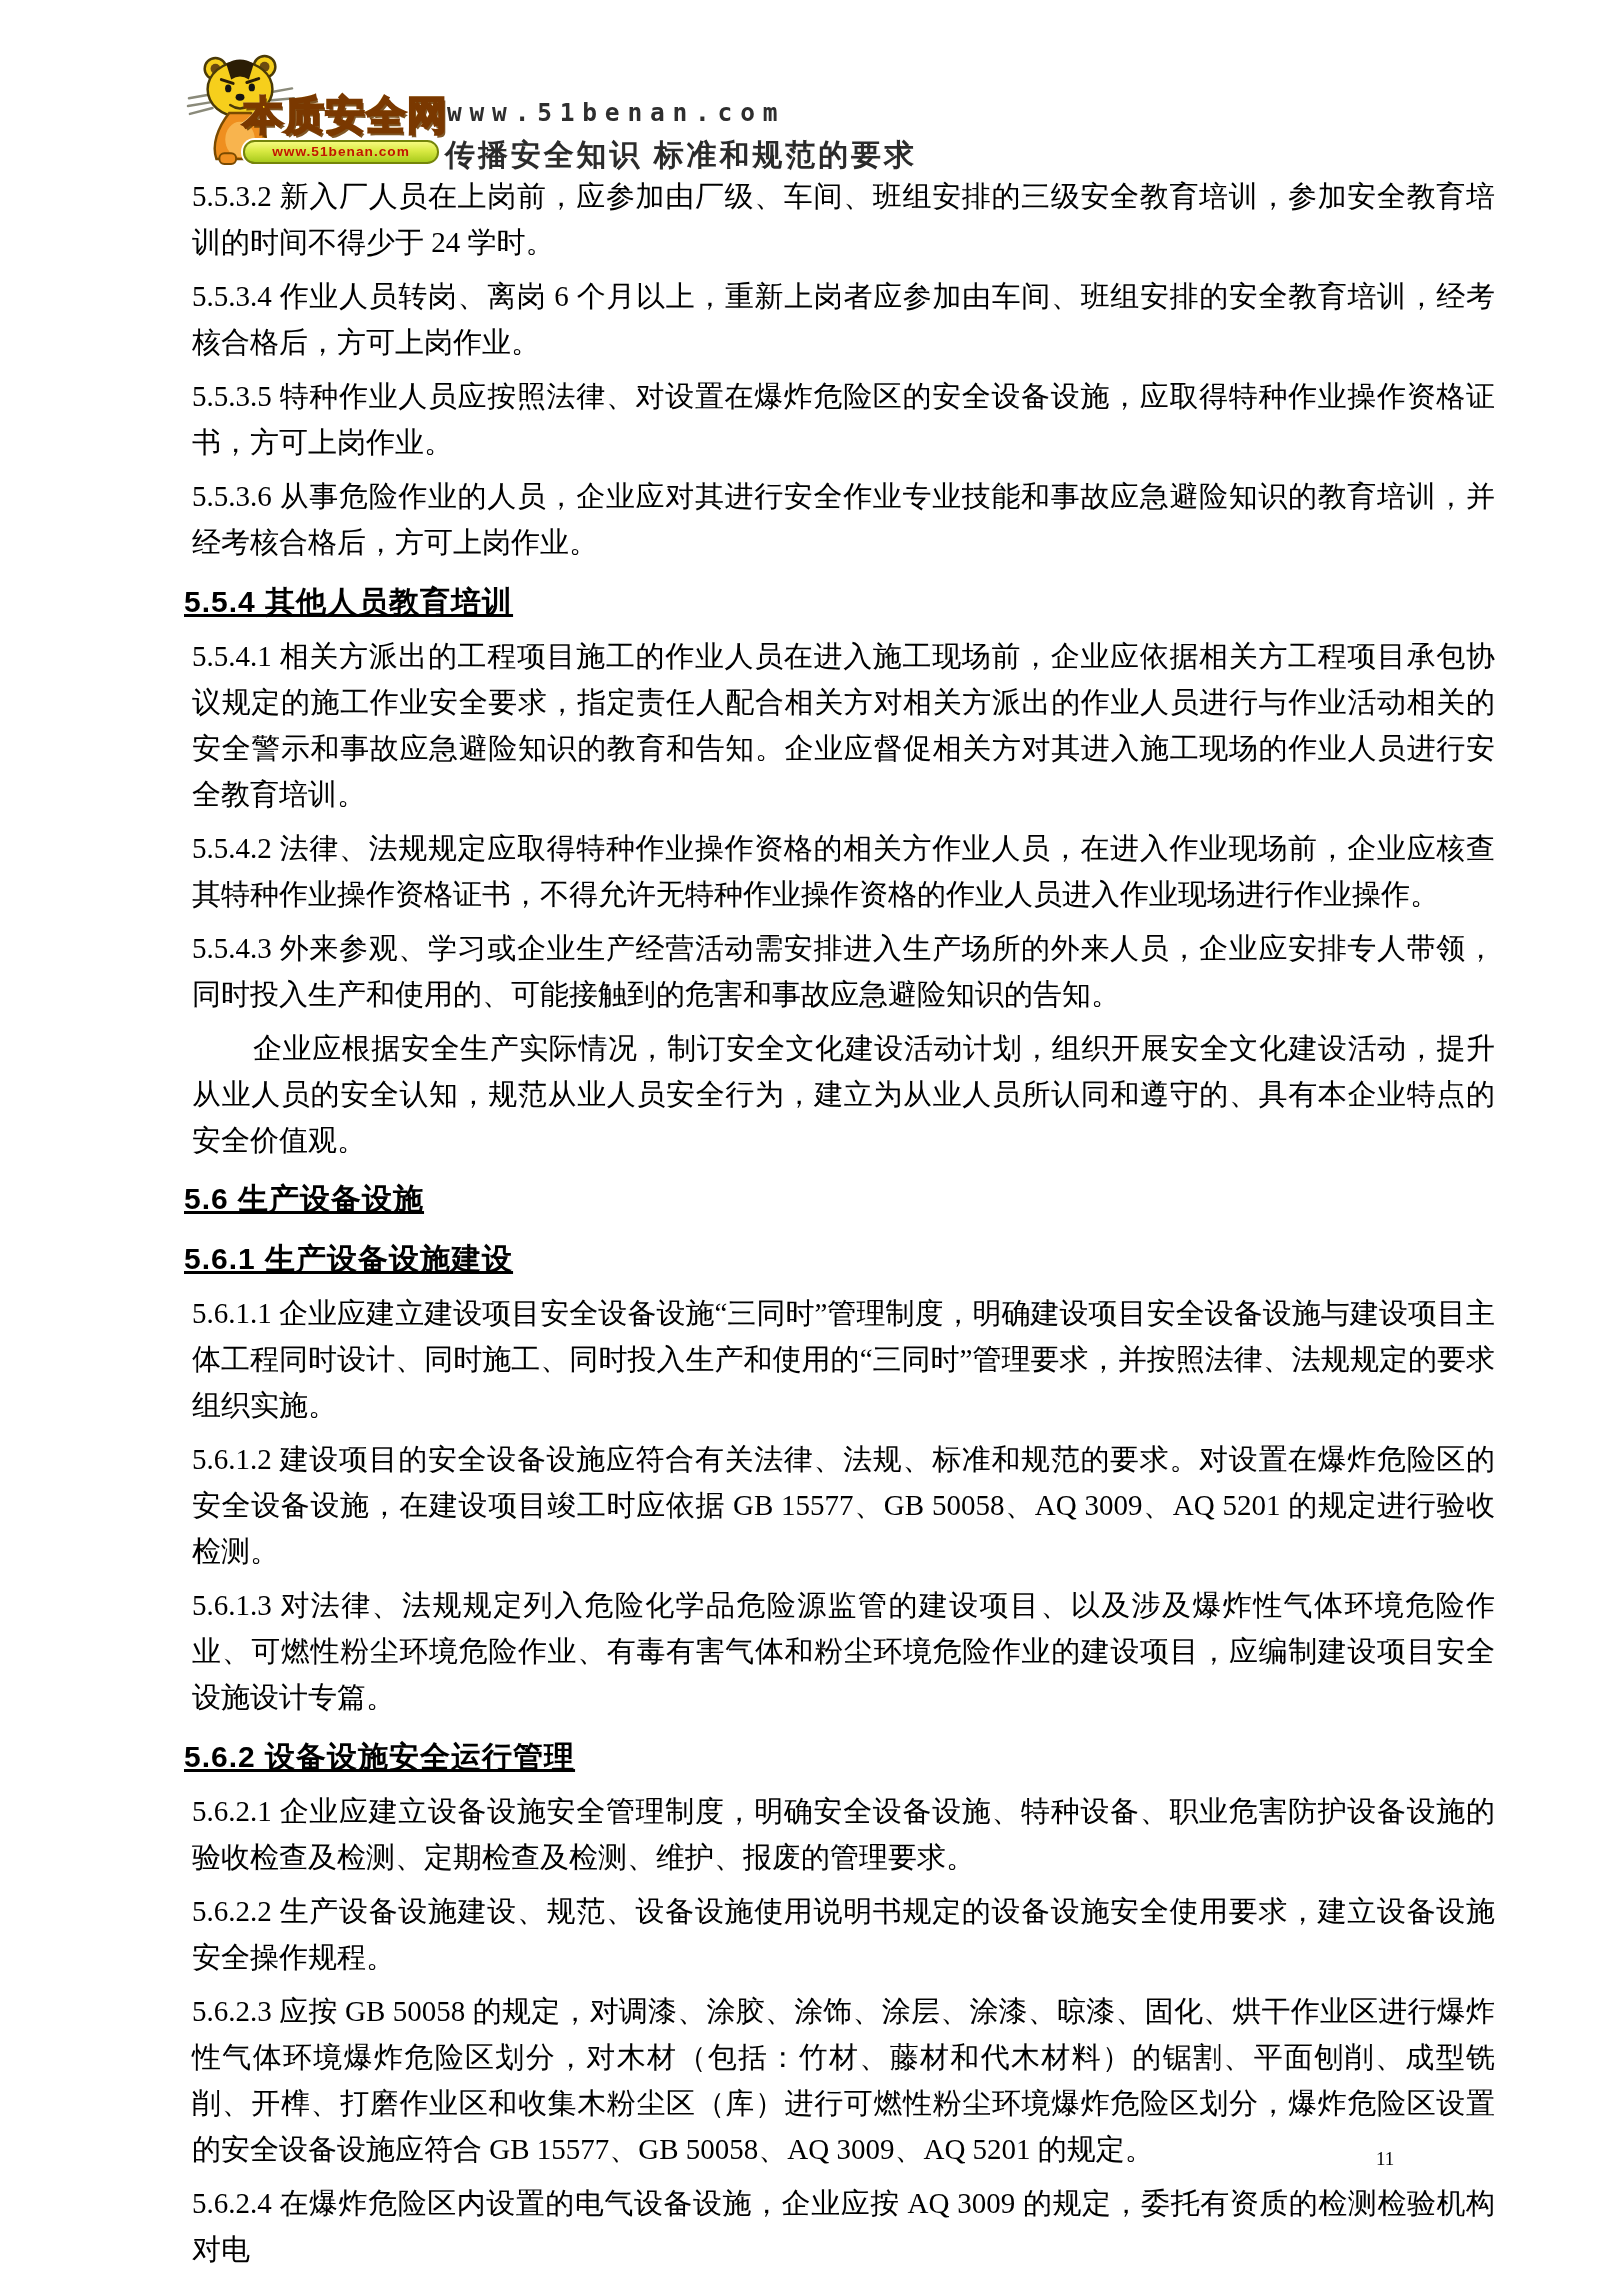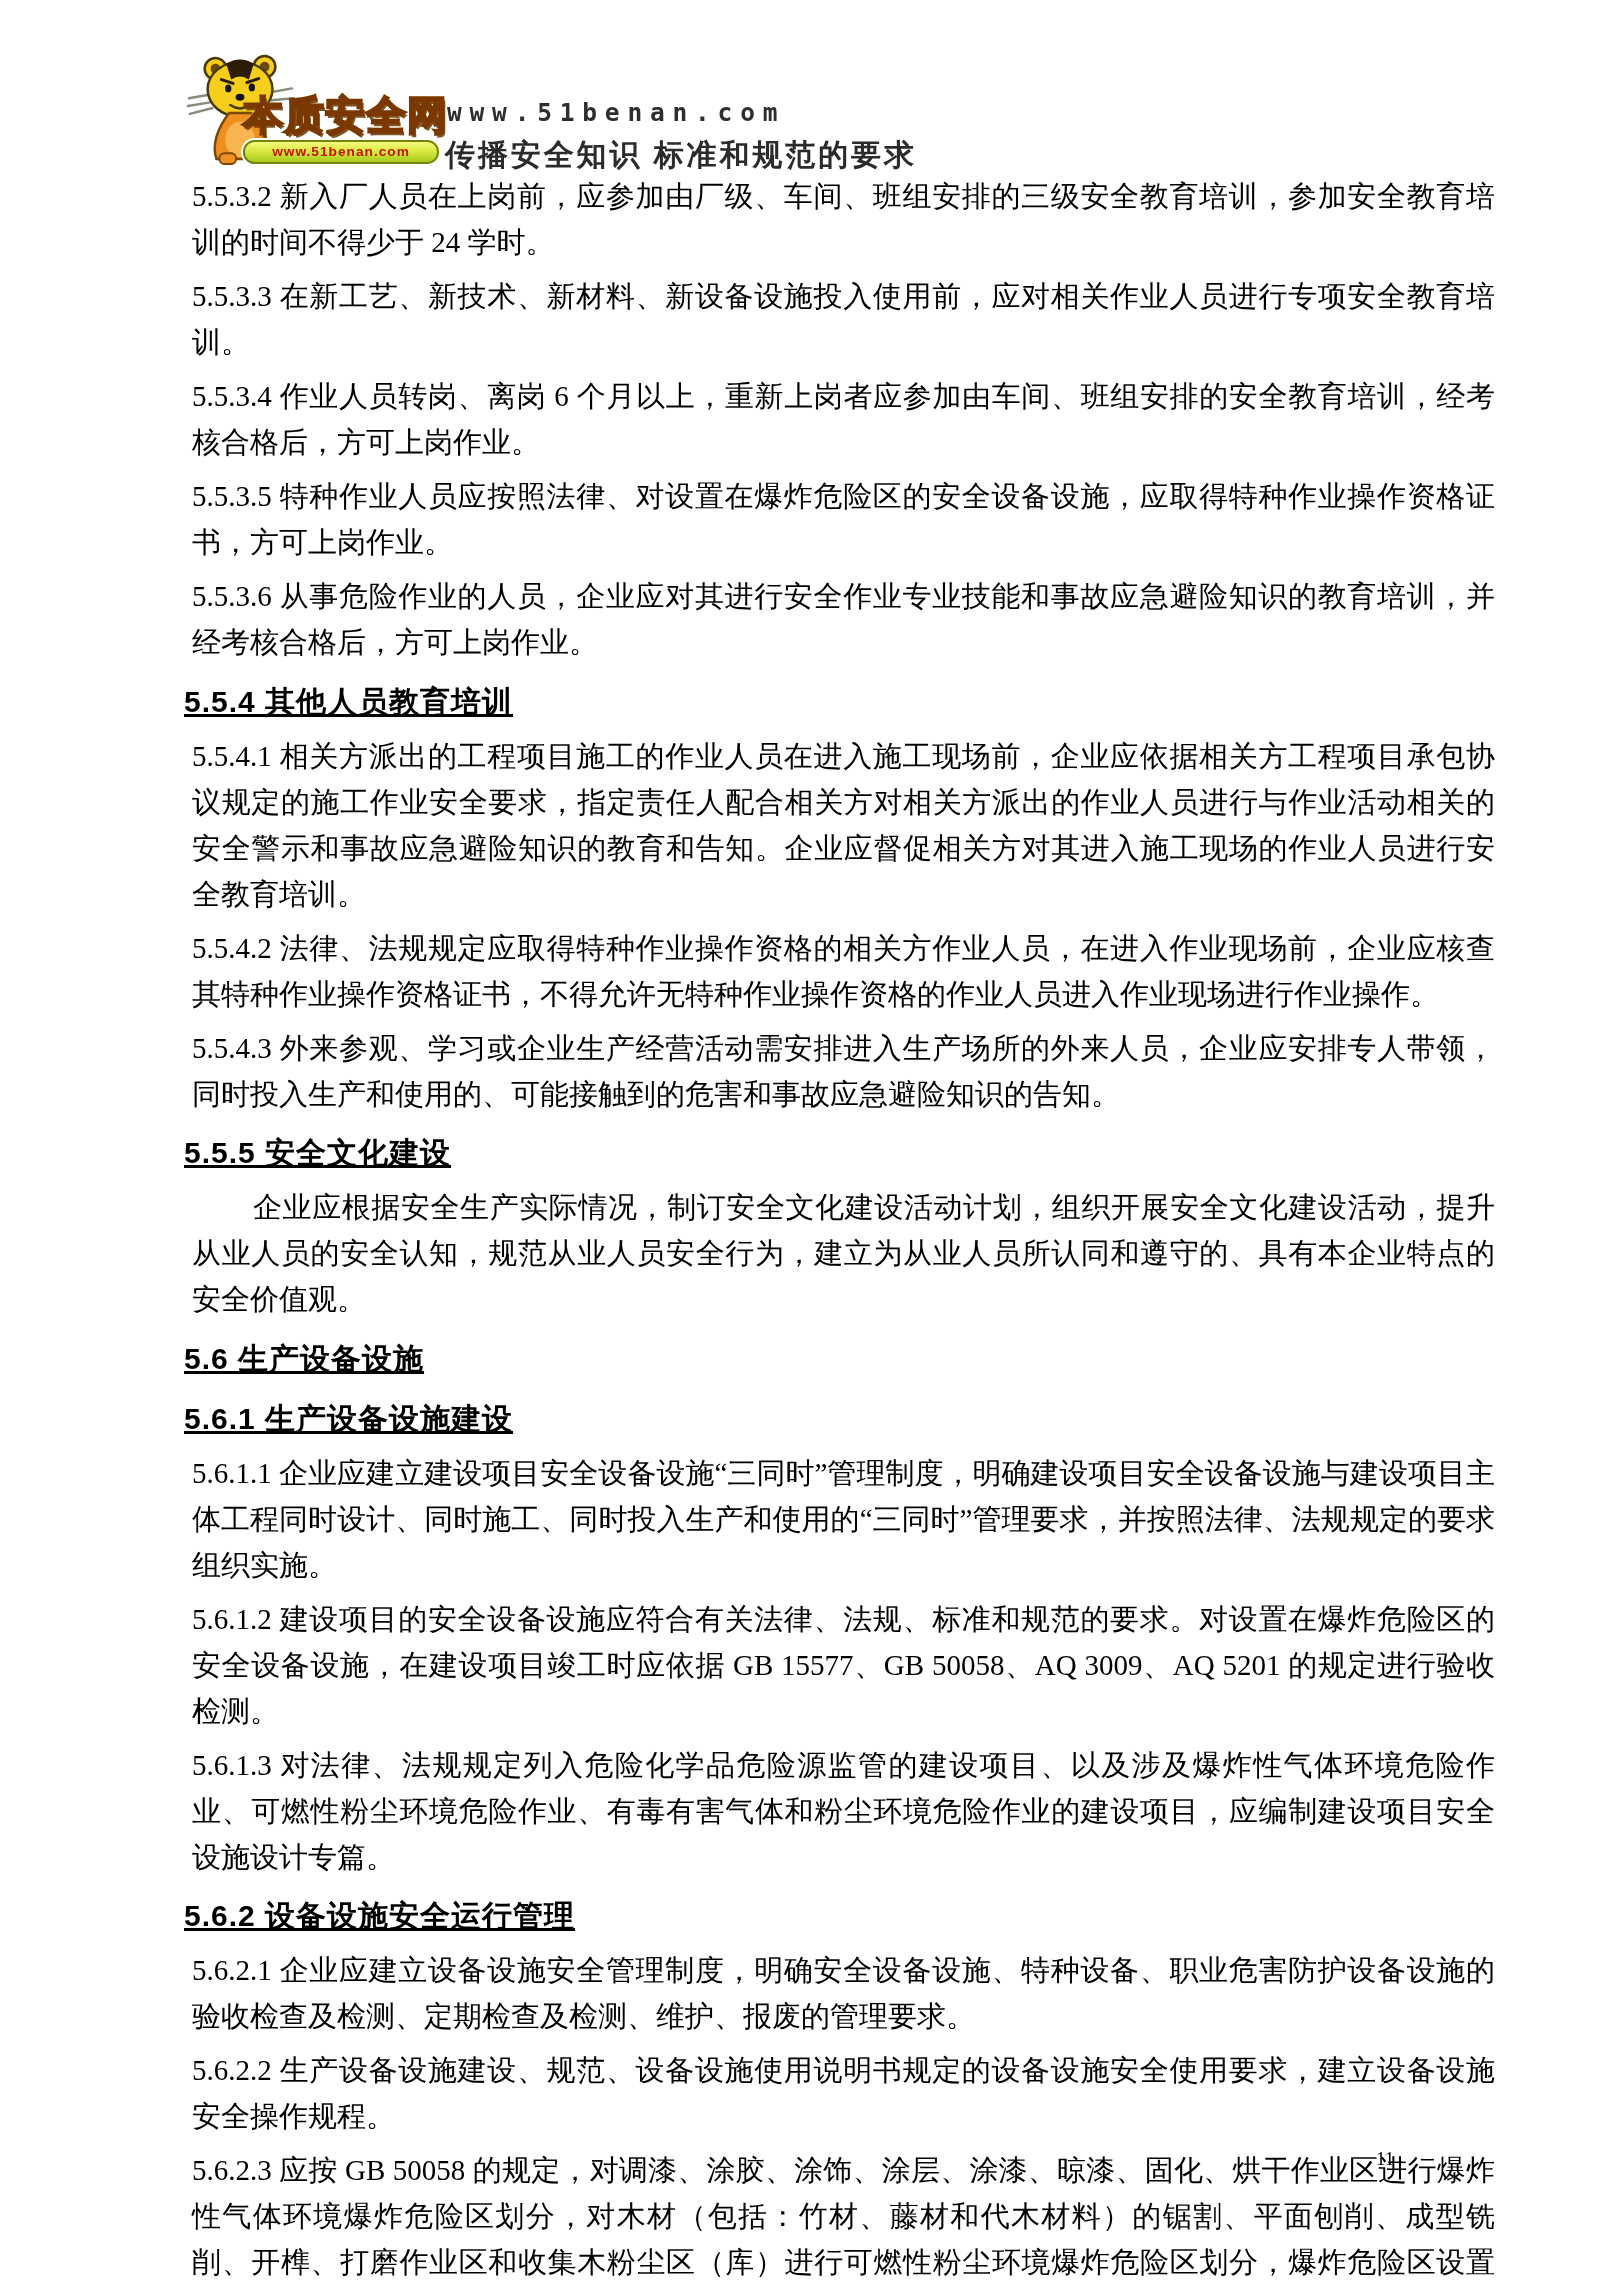--- a/index.html
+++ b/index.html
@@ -142,29 +142,27 @@
       </div>
     </div>
 
     <div class="site-url">www.51benan.com</div>
 
     <div class="tagline">传播安全知识 标准和规范的要求</div>
   </div>
 
   <div class="content">
       <p class="para">5.5.3.2 新入厂人员在上岗前，应参加由厂级、车间、班组安排的三级安全教育培训，参加安全教育培训的时间不得少于 24 学时。</p>
-      <p class="para">5.5.3.3 在新工艺、新技术、新材料、新设备设施投入使用前，应对相关作业人员进行专项安全教育培训。</p>
       <p class="para">5.5.3.4 作业人员转岗、离岗 6 个月以上，重新上岗者应参加由车间、班组安排的安全教育培训，经考核合格后，方可上岗作业。</p>
       <p class="para">5.5.3.5 特种作业人员应按照法律、对设置在爆炸危险区的安全设备设施，应取得特种作业操作资格证书，方可上岗作业。</p>
       <p class="para">5.5.3.6 从事危险作业的人员，企业应对其进行安全作业专业技能和事故应急避险知识的教育培训，并经考核合格后，方可上岗作业。</p>
       <h2 class="heading">5.5.4 其他人员教育培训</h2>
       <p class="para">5.5.4.1 相关方派出的工程项目施工的作业人员在进入施工现场前，企业应依据相关方工程项目承包协议规定的施工作业安全要求，指定责任人配合相关方对相关方派出的作业人员进行与作业活动相关的安全警示和事故应急避险知识的教育和告知。企业应督促相关方对其进入施工现场的作业人员进行安全教育培训。</p>
       <p class="para">5.5.4.2 法律、法规规定应取得特种作业操作资格的相关方作业人员，在进入作业现场前，企业应核查其特种作业操作资格证书，不得允许无特种作业操作资格的作业人员进入作业现场进行作业操作。</p>
       <p class="para">5.5.4.3 外来参观、学习或企业生产经营活动需安排进入生产场所的外来人员，企业应安排专人带领，同时投入生产和使用的、可能接触到的危害和事故应急避险知识的告知。</p>
-      <h2 class="heading">5.5.5 安全文化建设</h2>
       <p class="para indent">企业应根据安全生产实际情况，制订安全文化建设活动计划，组织开展安全文化建设活动，提升从业人员的安全认知，规范从业人员安全行为，建立为从业人员所认同和遵守的、具有本企业特点的安全价值观。</p>
       <h2 class="heading">5.6 生产设备设施</h2>
       <h2 class="heading">5.6.1 生产设备设施建设</h2>
       <p class="para">5.6.1.1 企业应建立建设项目安全设备设施“三同时”管理制度，明确建设项目安全设备设施与建设项目主体工程同时设计、同时施工、同时投入生产和使用的“三同时”管理要求，并按照法律、法规规定的要求组织实施。</p>
       <p class="para">5.6.1.2 建设项目的安全设备设施应符合有关法律、法规、标准和规范的要求。对设置在爆炸危险区的安全设备设施，在建设项目竣工时应依据 GB 15577、GB 50058、AQ 3009、AQ 5201 的规定进行验收检测。</p>
       <p class="para">5.6.1.3 对法律、法规规定列入危险化学品危险源监管的建设项目、以及涉及爆炸性气体环境危险作业、可燃性粉尘环境危险作业、有毒有害气体和粉尘环境危险作业的建设项目，应编制建设项目安全设施设计专篇。</p>
       <h2 class="heading">5.6.2 设备设施安全运行管理</h2>
       <p class="para">5.6.2.1 企业应建立设备设施安全管理制度，明确安全设备设施、特种设备、职业危害防护设备设施的验收检查及检测、定期检查及检测、维护、报废的管理要求。</p>
       <p class="para">5.6.2.2 生产设备设施建设、规范、设备设施使用说明书规定的设备设施安全使用要求，建立设备设施安全操作规程。</p>
       <p class="para">5.6.2.3 应按 GB 50058 的规定，对调漆、涂胶、涂饰、涂层、涂漆、晾漆、固化、烘干作业区进行爆炸性气体环境爆炸危险区划分，对木材（包括：竹材、藤材和代木材料）的锯割、平面刨削、成型铣削、开榫、打磨作业区和收集木粉尘区（库）进行可燃性粉尘环境爆炸危险区划分，爆炸危险区设置的安全设备设施应符合 GB 15577、GB 50058、AQ 3009、AQ 5201 的规定。</p>

